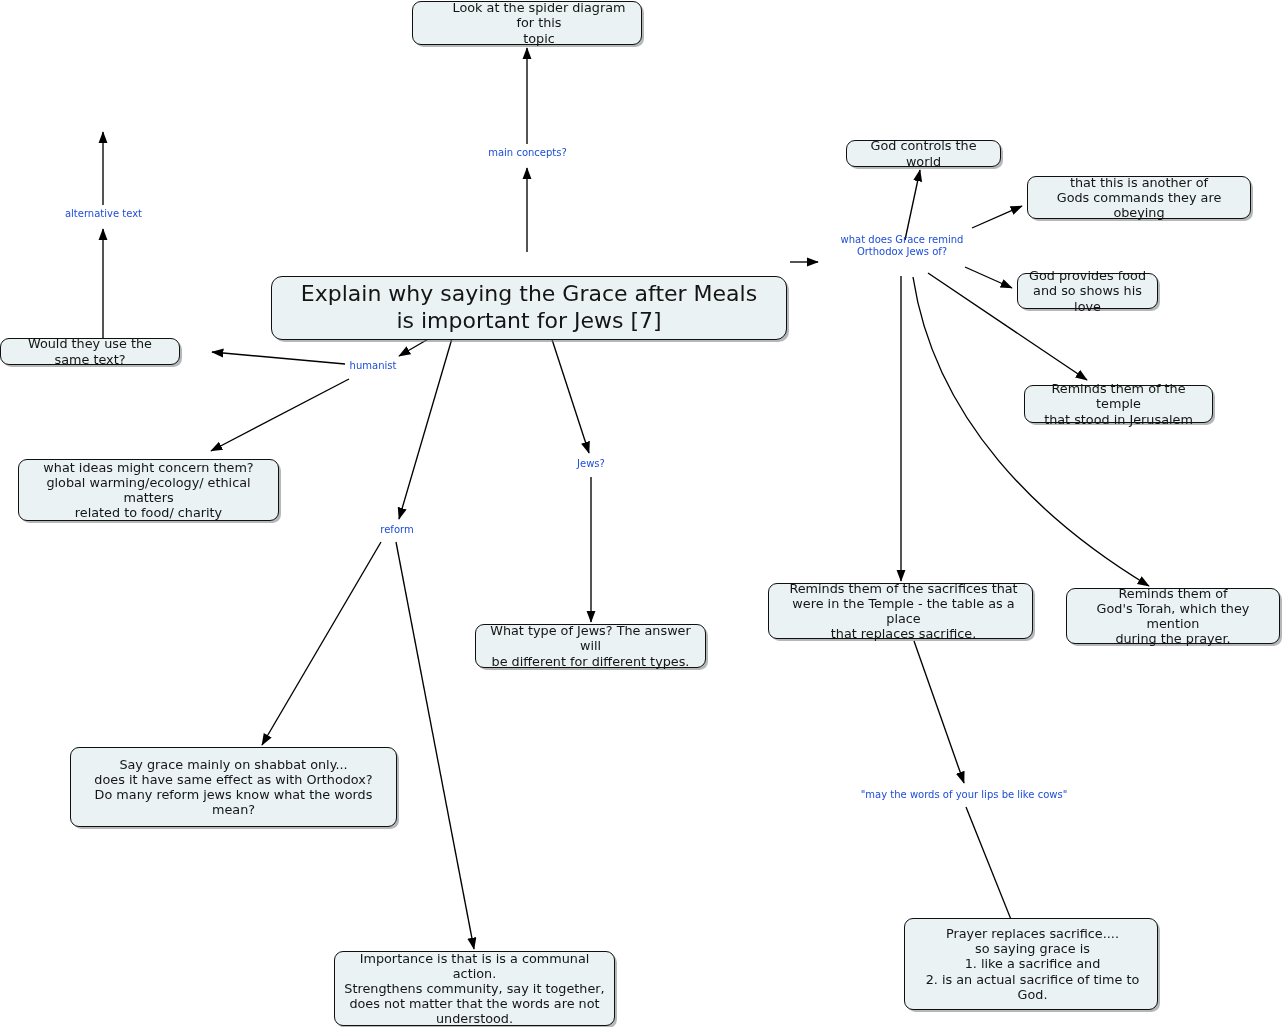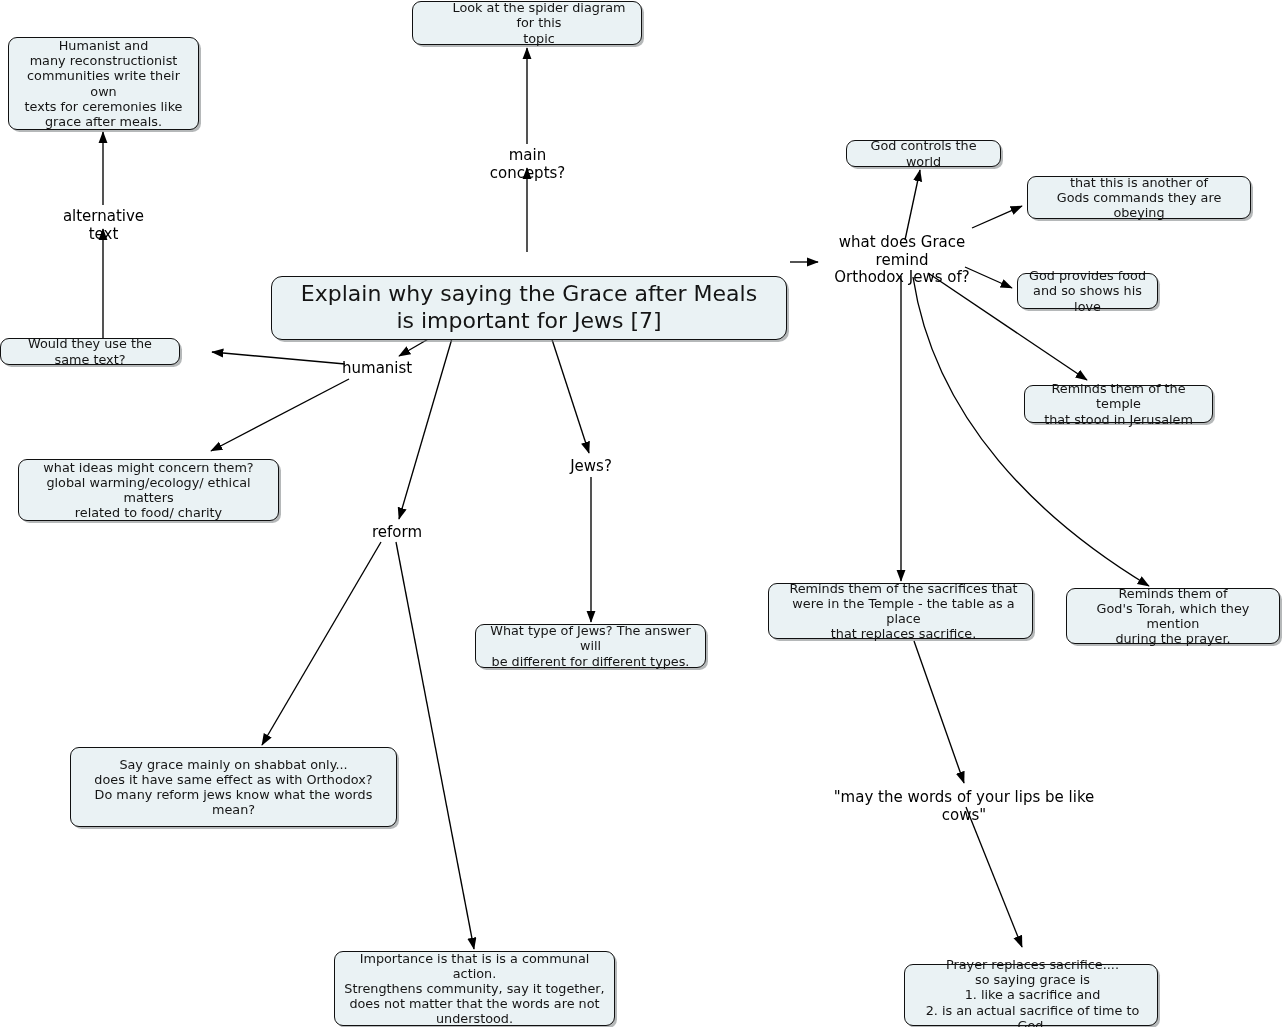--- a/index.html
+++ b/index.html
@@ -46,22 +46,22 @@
   }
   .node.central {
     font-size: 22px;
     border-width: 1.6px;
     border-radius: 11px;
     line-height: 1.22;
     padding: 6px 12px;
   }
   .label {
     position: absolute;
-    font-size: 15px;
-    color: #000000;
+    font-size: 10px;
+    color: #1d4ed8;
     text-align: center;
     line-height: 1.18;
     white-space: pre-line;
     background: transparent;
   }
 </style>
 </head>
 <body>
 
 <div id="canvas">
@@ -117,25 +117,20 @@
       <line x1="966" y1="807" x2="1022" y2="947"></line>
     </g>
   </svg>
 
   <div class="node central" style="left:271px; top:252px; width:516px; height:64px;margin-top:24px;">Explain why saying the Grace after Meals
 is important for Jews [7]</div>
 
   <div class="node" style="left:412px; top:1px; width:230px; height:44px;padding-left:32px;">Look at the spider diagram for this
 topic</div>
 
-  <div class="node" style="left:8px; top:37px; width:191px; height:93px;">Humanist and
-many reconstructionist
-communities write their own
-texts for ceremonies like
-grace after meals.</div>
 
   <div class="node" style="left:0px; top:338px; width:180px; height:27px;">Would they use the same text?</div>
 
   <div class="node" style="left:18px; top:459px; width:261px; height:62px;">what ideas might concern them?
 global warming/ecology/ ethical matters
 related to food/ charity</div>
 
   <div class="node" style="left:70px; top:747px; width:327px; height:80px;">Say grace mainly on shabbat only...
 does it have same effect as with Orthodox?
 Do many reform jews know what the words mean?</div>
@@ -160,21 +155,21 @@
 that stood in Jerusalem</div>
 
   <div class="node" style="left:768px; top:583px; width:265px; height:56px;padding-left:14px;">Reminds them of the sacrifices that
 were in the Temple - the table as a place
 that replaces sacrifice.</div>
 
   <div class="node" style="left:1066px; top:588px; width:214px; height:56px;">Reminds them of
 God's Torah, which they mention
 during the prayer.</div>
 
-  <div class="node" style="left:904px; top:964px; width:254px; height:62px;padding-left:11px;">Prayer replaces sacrifice....
+  <div class="node" style="left:904px; top:918px; width:254px; height:92px;padding-left:11px;">Prayer replaces sacrifice....
 so saying grace is
 1. like a sacrifice and
 2. is an actual sacrifice of time to God.</div>
 
   <div class="label" style="left:476px; top:147px; width:103px;">main concepts?</div>
 
   <div class="label" style="left:50px; top:208px; width:107px;">alternative text</div>
 
   <div class="label" style="left:342px; top:360px; width:62px;">humanist</div>
 

